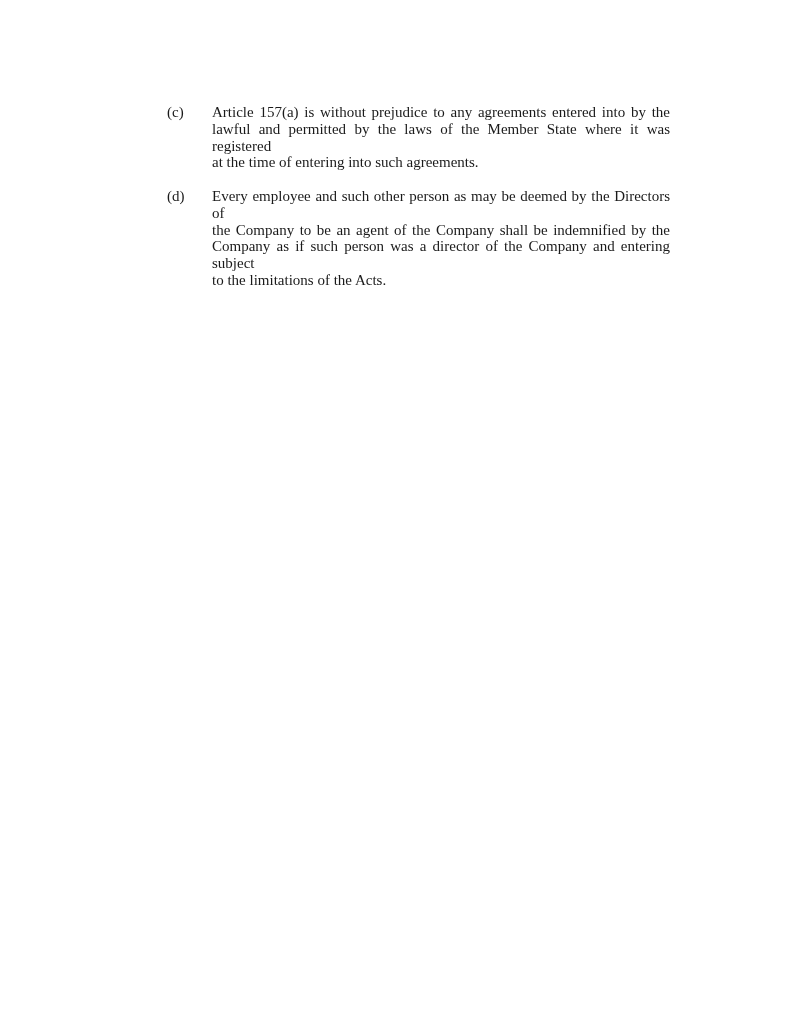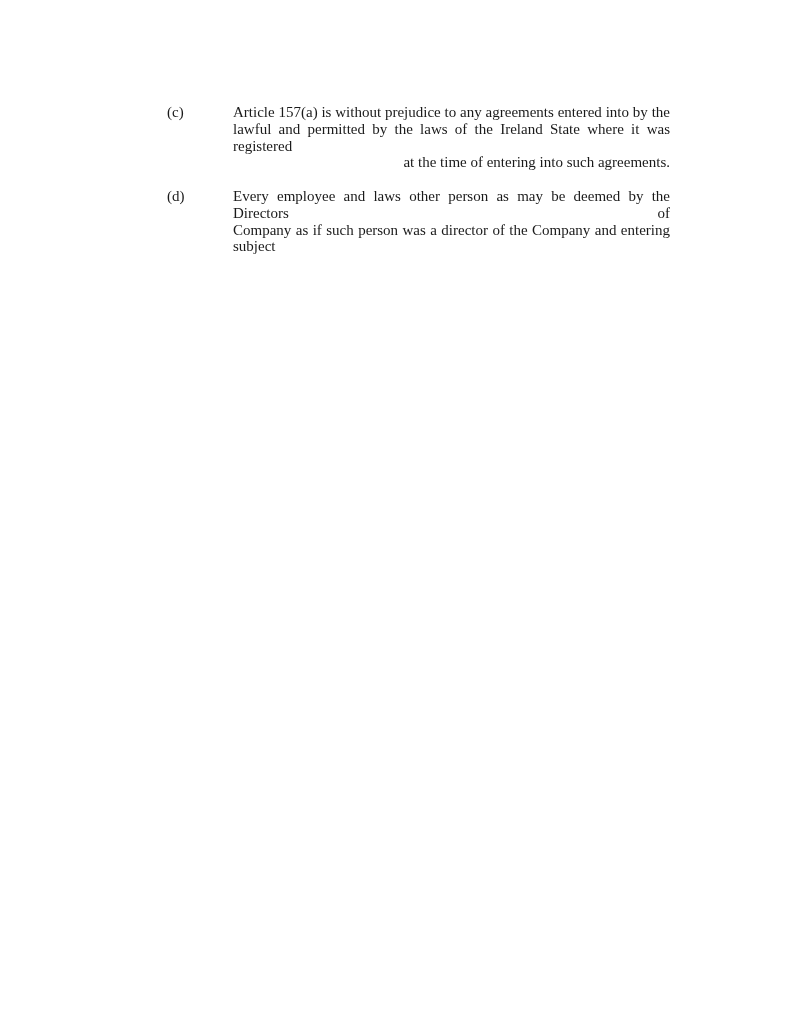--- a/index.html
+++ b/index.html
@@ -28,50 +28,51 @@
     margin-bottom: 16.8px;
   }
   .para-label {
     flex: 0 0 45px;
     width: 45px;
     font-size: 15px;
     line-height: 16.8px;
   }
   .para-body {
     width: 458px;
-    margin-left: 21px;
   }
   .line {
     font-size: 15px;
     line-height: 16.8px;
-    text-align: right;
+    text-align: left;
     white-space: normal;
   }
   .line.just {
     text-align: justify;
     text-align-last: justify;
   }
 </style>
 </head>
 <body>
 
 <div class="page">
   <div class="content">
 
     <div class="para">
       <div class="para-label">(c)</div>
       <div class="para-body">
         <div class="line just">Article 157(a) is without prejudice to any agreements entered into by the</div>
-        <div class="line just">lawful and permitted by the laws of the Ireland State where it was registered</div>
+        <div class="line just">lawful and permitted by the laws of the Member State where it was registered</div>
         <div class="line">at the time of entering into such agreements.</div>
       </div>
     </div>
 
     <div class="para">
       <div class="para-label">(d)</div>
       <div class="para-body">
-        <div class="line just">Every employee and laws other person as may be deemed by the Directors of</div>
+        <div class="line just">Every employee and such other person as may be deemed by the Directors of</div>
+        <div class="line just">the Company to be an agent of the Company shall be indemnified by the</div>
         <div class="line just">Company as if such person was a director of the Company and entering subject</div>
+        <div class="line">to the limitations of the Acts.</div>
       </div>
     </div>
 
   </div>
 </div>
 
 </body></html>

